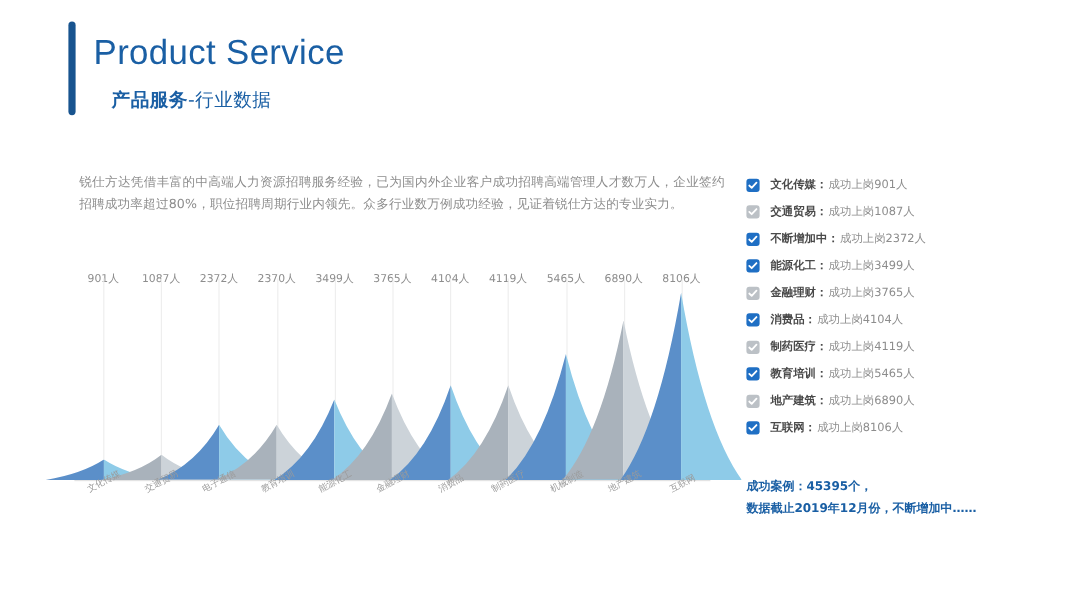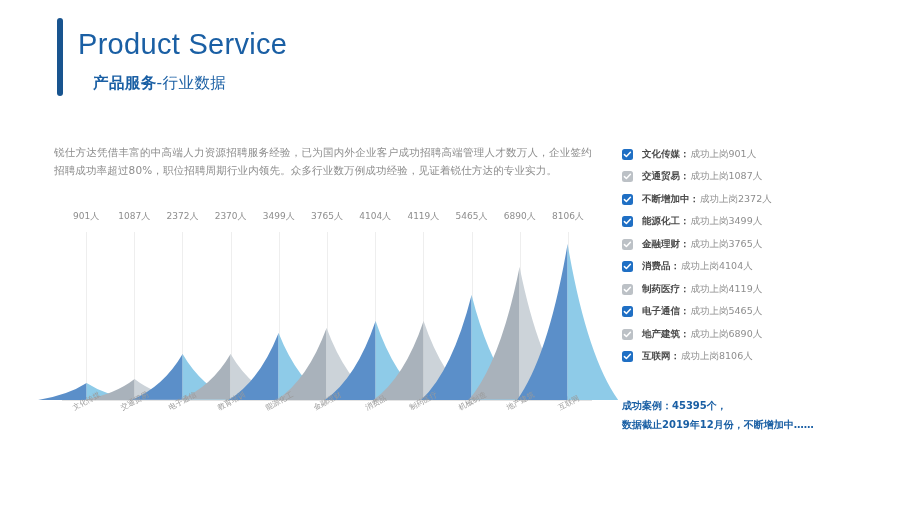--- a/index.html
+++ b/index.html
@@ -24,31 +24,31 @@
     position:absolute;left:79px;top:73px;
     font-size:15.5px;color:#1a5fa4;letter-spacing:.4px;
     font-family:"DejaVu Sans","Liberation Sans",sans-serif;
     margin-left:14px;
   }
   .title-cn b{font-weight:bold;}
   .title-cn span.sub{font-weight:normal;}
 
   
   .para{
-    position:absolute;left:54px;top:143px;width:538px;
+    position:absolute;left:66px;top:143px;width:538px;
     font-size:10.5px;line-height:18px;color:#8d8d8d;
     text-align:justify;letter-spacing:.15px;
     font-family:"DejaVu Sans","Liberation Sans",sans-serif;
   }
 
   
   #chart{position:absolute;left:62px;top:210px;width:530px;height:235px;}
   .vlabels{position:absolute;left:0;top:0;width:530px;height:20px;}
   .vlabel{
-    position:absolute;top:0;transform:translateX(-50%);
+    position:absolute;top:16px;transform:translateX(-50%);
     font-size:9px;color:#8d8d8d;white-space:nowrap;
     font-family:"DejaVu Sans","Liberation Sans",sans-serif;
     text-align:right;
   }
   .plot{position:absolute;left:0;top:22px;width:530px;height:168px;}
   .gridline{
     position:absolute;top:0;width:1px;height:168px;
     background:#eeeeee;
   }
   .axis{
@@ -277,21 +277,21 @@
         </span>
         <span class="lg-name">制药医疗：</span>
         <span class="lg-val">成功上岗4119人</span>
       </div>
       <div class="legend-item">
         <span class="cb on">
           <svg width="9" height="9" viewBox="0 0 9 9">
             <path d="M1.4 4.6 L3.4 6.5 L7.4 2.2" stroke="#ffffff" stroke-width="1.5" fill="none" stroke-linecap="round" stroke-linejoin="round"></path>
           </svg>
         </span>
-        <span class="lg-name">电子通信：</span>
+        <span class="lg-name">教育培训：</span>
         <span class="lg-val">成功上岗5465人</span>
       </div>
       <div class="legend-item">
         <span class="cb off">
           <svg width="9" height="9" viewBox="0 0 9 9">
             <path d="M1.4 4.6 L3.4 6.5 L7.4 2.2" stroke="#ffffff" stroke-width="1.5" fill="none" stroke-linecap="round" stroke-linejoin="round"></path>
           </svg>
         </span>
         <span class="lg-name">地产建筑：</span>
         <span class="lg-val">成功上岗6890人</span>

